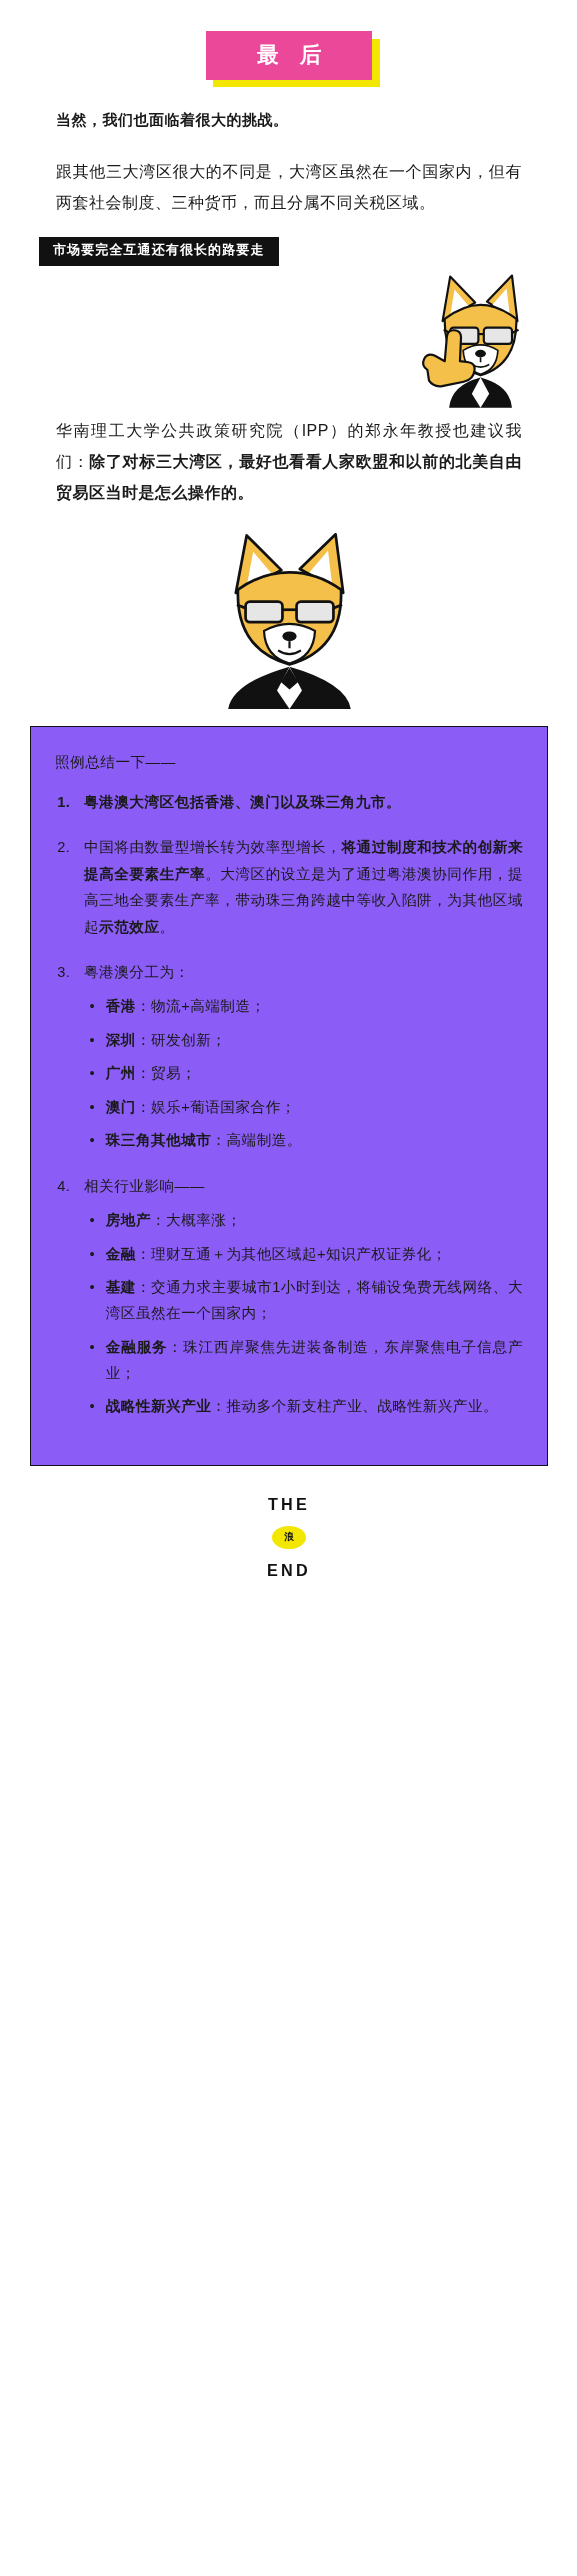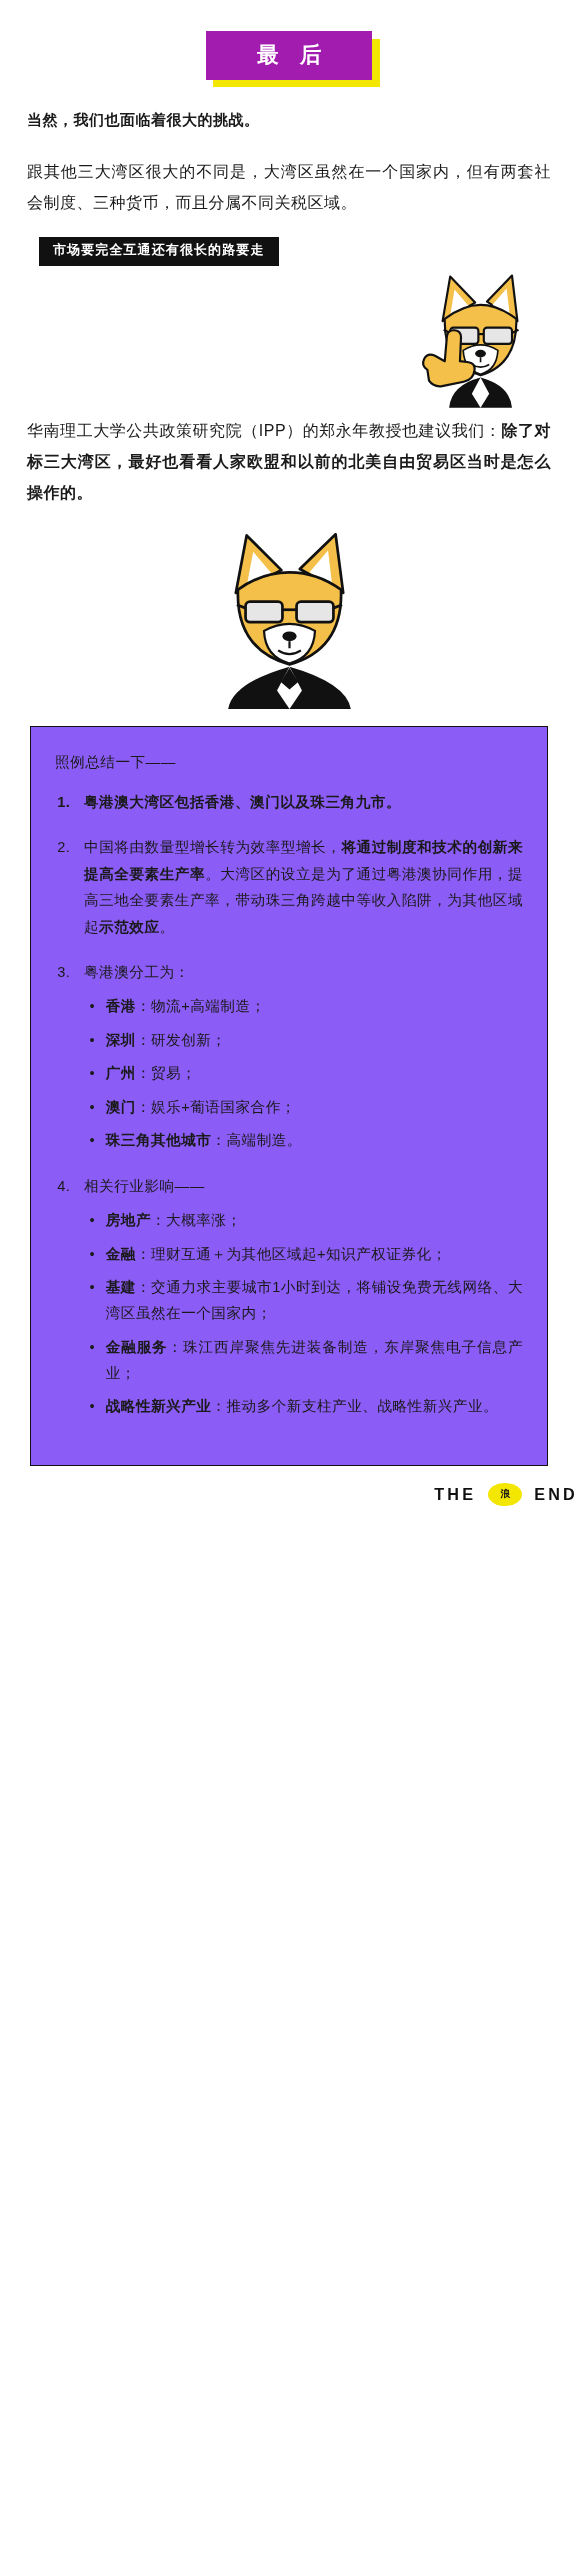--- a/index.html
+++ b/index.html
@@ -34,32 +34,32 @@
   .title-banner .shadow {
     position: absolute;
     left: 7.6px; top: 7.6px;
     width: 100%; height: 100%;
     background: #f3e600;
     z-index: 0;
   }
   .title-banner .block {
     position: relative;
     z-index: 1;
-    background: #a21caf;
+    background: #ec4899;
     color: #ffffff;
     font-size: 21.7px;
     font-weight: bold;
     letter-spacing: 7.6px;
     padding: 13px 43px 14px 51px;
     line-height: 1;
   }
 
   
   .content {
-    padding: 0 27px;
+    padding: 0 56px;
   }
   p.para {
     font-size: 16px;
     line-height: 1.95;
     margin: 0 0 5.4px 0;
     letter-spacing: 0.5px;
     text-align: justify;
   }
   p.bold-para {
     font-weight: bold;
@@ -161,25 +161,26 @@
     position: absolute;
     left: 5.4px;
     top: 0px;
     font-size: 14.6px;
     line-height: 1.78;
   }
   ul.sub-list .k { font-weight: bold; }
 
   
   .footer {
-    margin-top: 17px;
+    margin-top: 29px;
     display: flex;
     align-items: center;
-    justify-content: flex-end;
+    justify-content: space-between;
     gap: 12px;
+    flex-direction: column;
   }
   .footer .word {
     font-size: 16.2px;
     font-weight: bold;
     letter-spacing: 3.2px;
     color: #111111;
   }
   .footer .logo {
     width: 34px; height: 23px;
     background: #f3e600;

